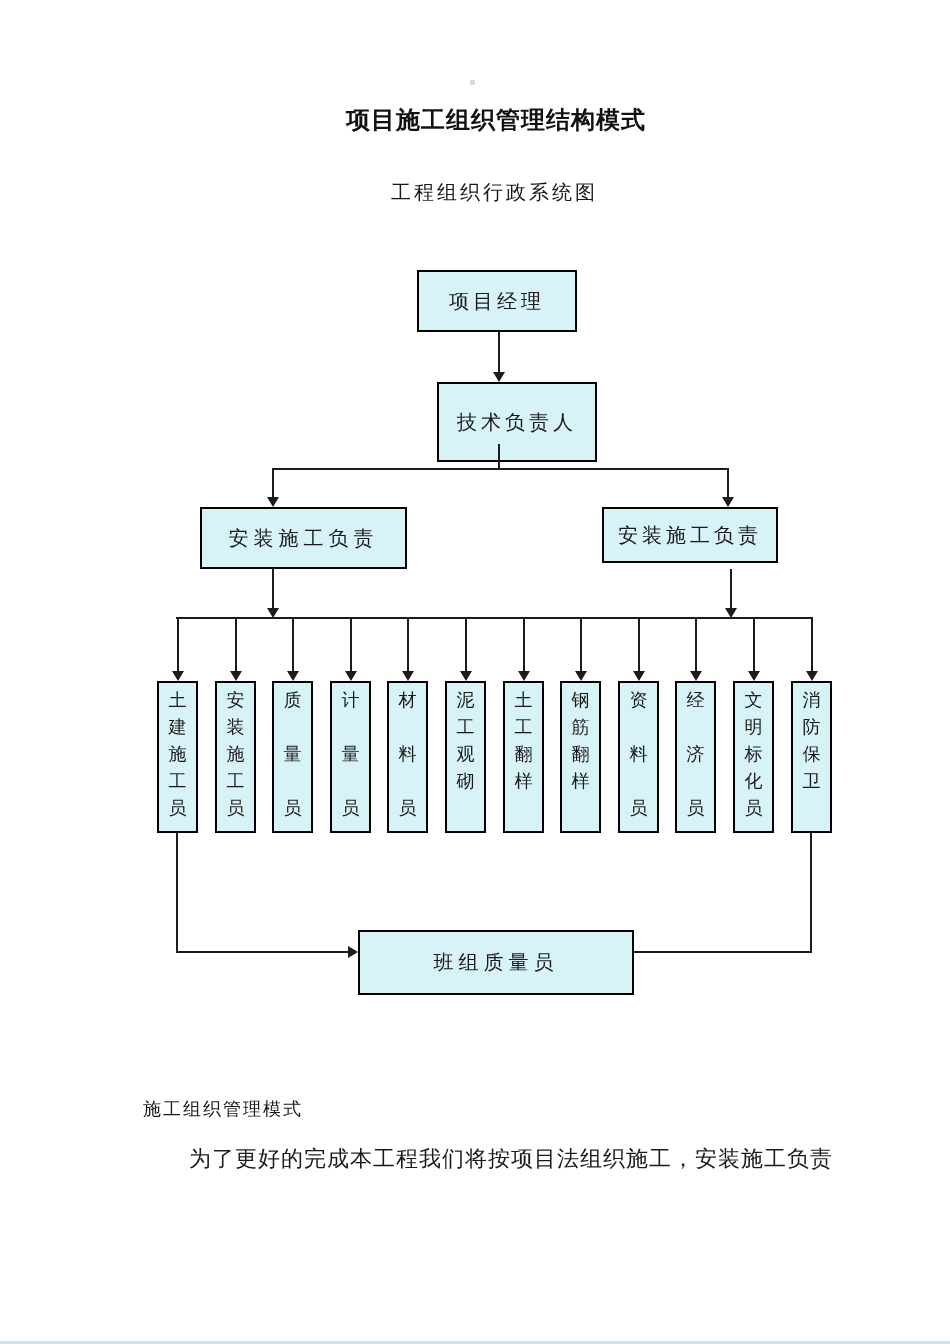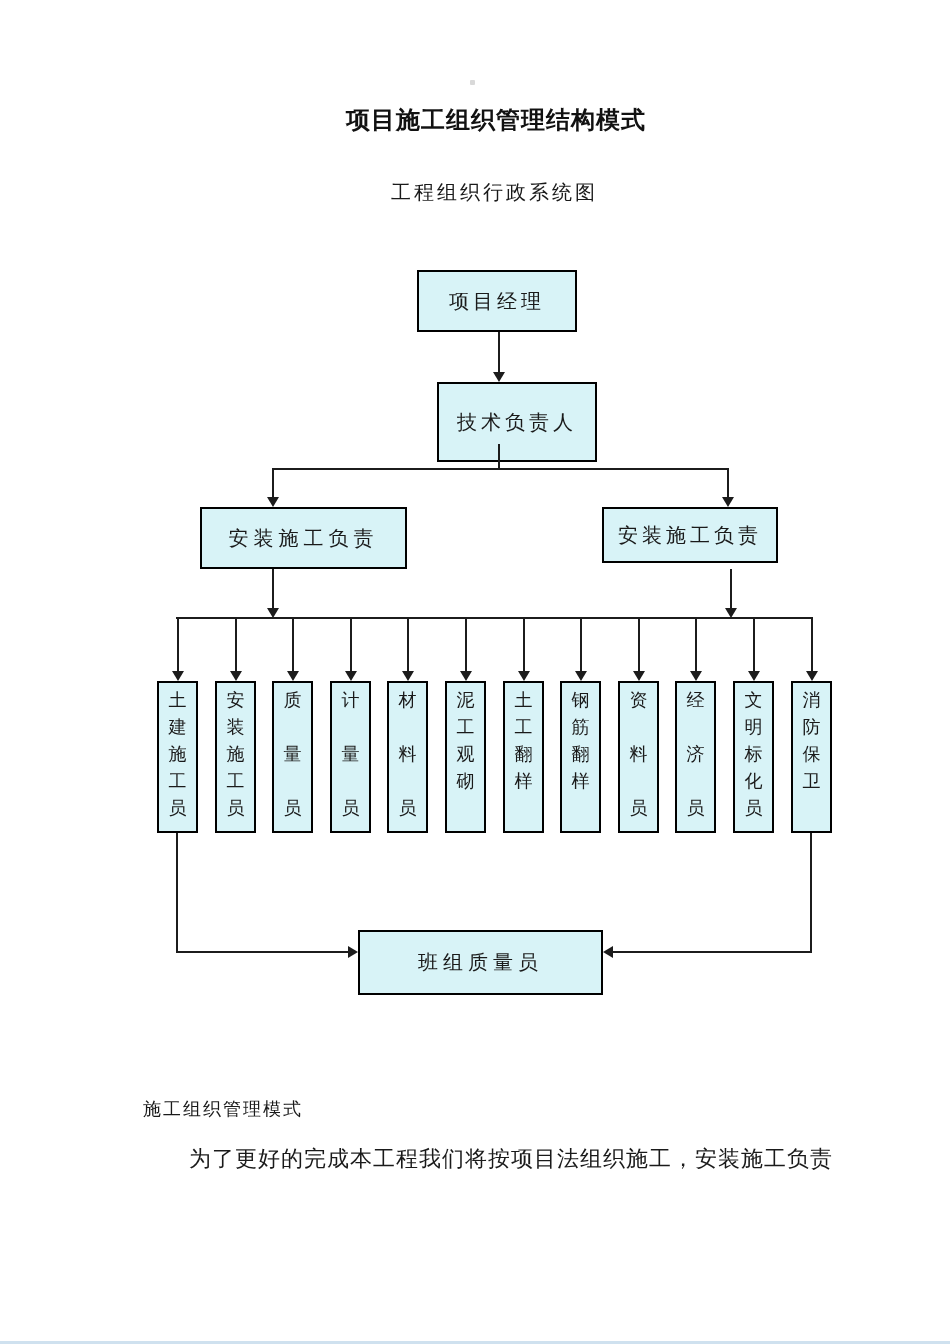--- a/index.html
+++ b/index.html
@@ -30,21 +30,21 @@
   .node{
     position:absolute;box-sizing:border-box;
     background:#d8f3f7;border:2px solid #000;
     display:flex;align-items:center;justify-content:center;
     font-size:20px;letter-spacing:4px;white-space:nowrap;
   }
   .node-pm{left:417px;top:270px;width:160px;height:62px;}
   .node-tech{left:437px;top:382px;width:160px;height:80px;}
   .node-civil{left:200px;top:507px;width:207px;height:62px;letter-spacing:5px;}
   .node-install{left:602px;top:507px;width:176px;height:56px;}
-  .node-team{left:358px;top:930px;width:245px;height:65px;letter-spacing:5px;}
+  .node-team{left:358px;top:930px;width:276px;height:65px;letter-spacing:5px;}
   .staff-box{
     position:absolute;top:681px;width:41px;height:152px;
     box-sizing:border-box;background:#d8f3f7;border:2px solid #000;
     padding-top:4px;text-align:center;
   }
   .staff-char{height:27px;line-height:27px;font-size:18px;}
   
   .line{position:absolute;background:#1c1c1c;}
   .arrow{position:absolute;width:0;height:0;}
   .arrow-down{border-left:6px solid transparent;border-right:6px solid transparent;border-top:10px solid #1c1c1c;}

